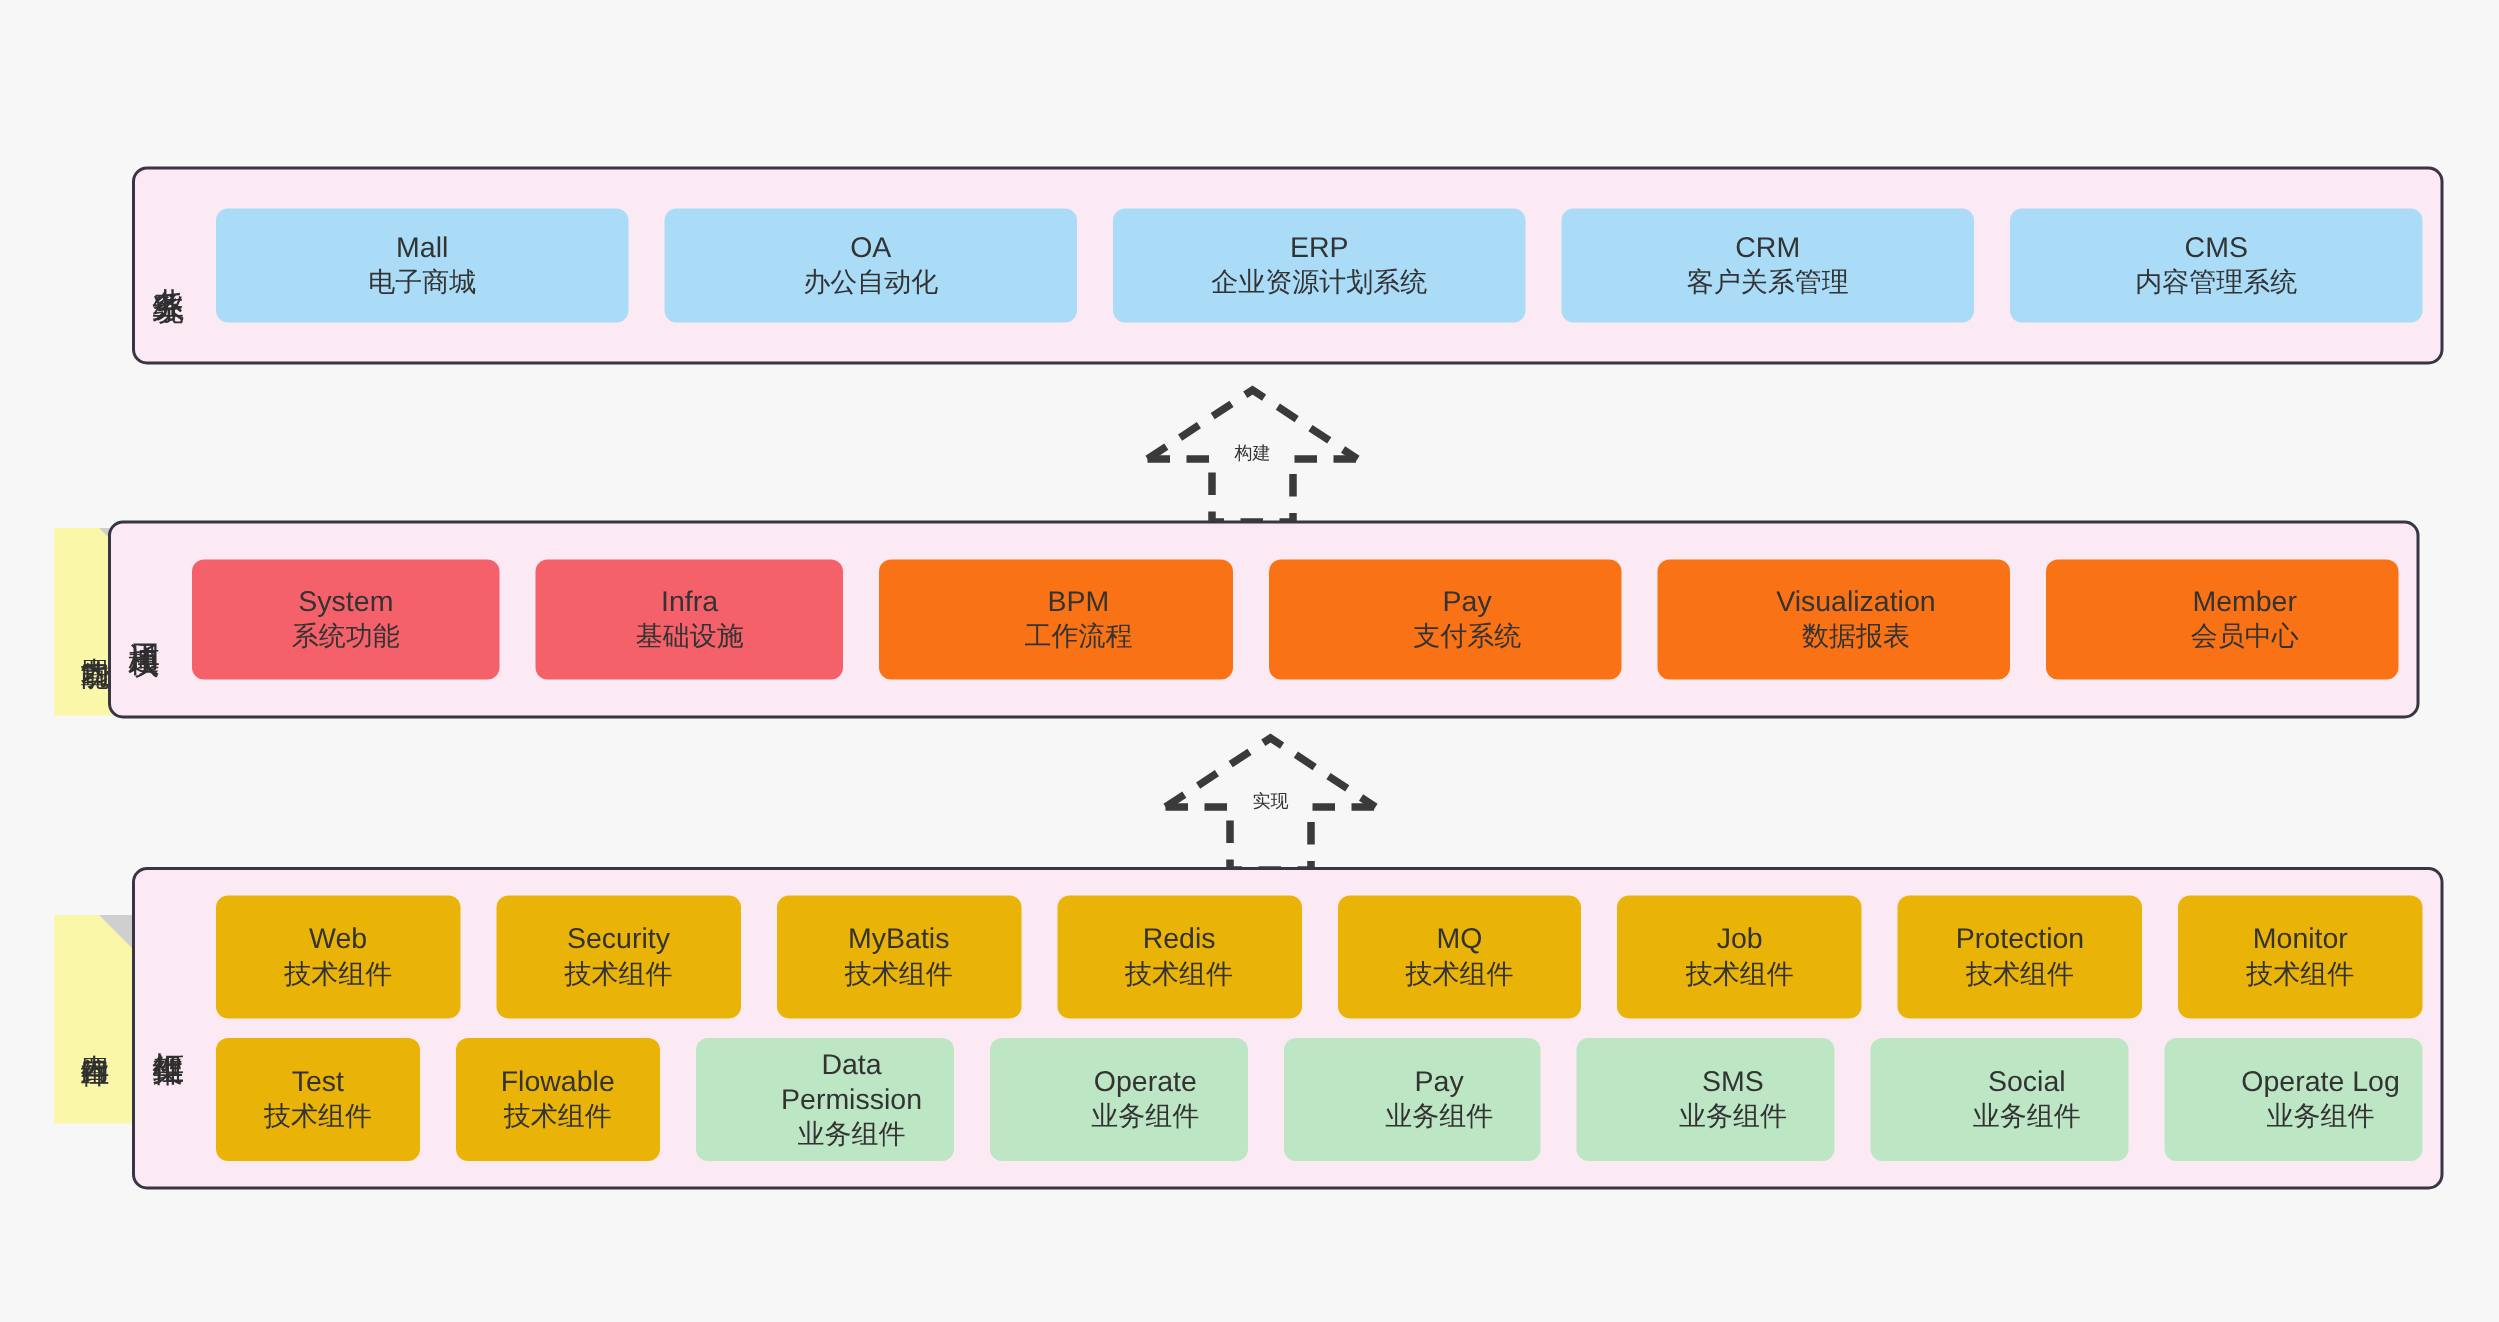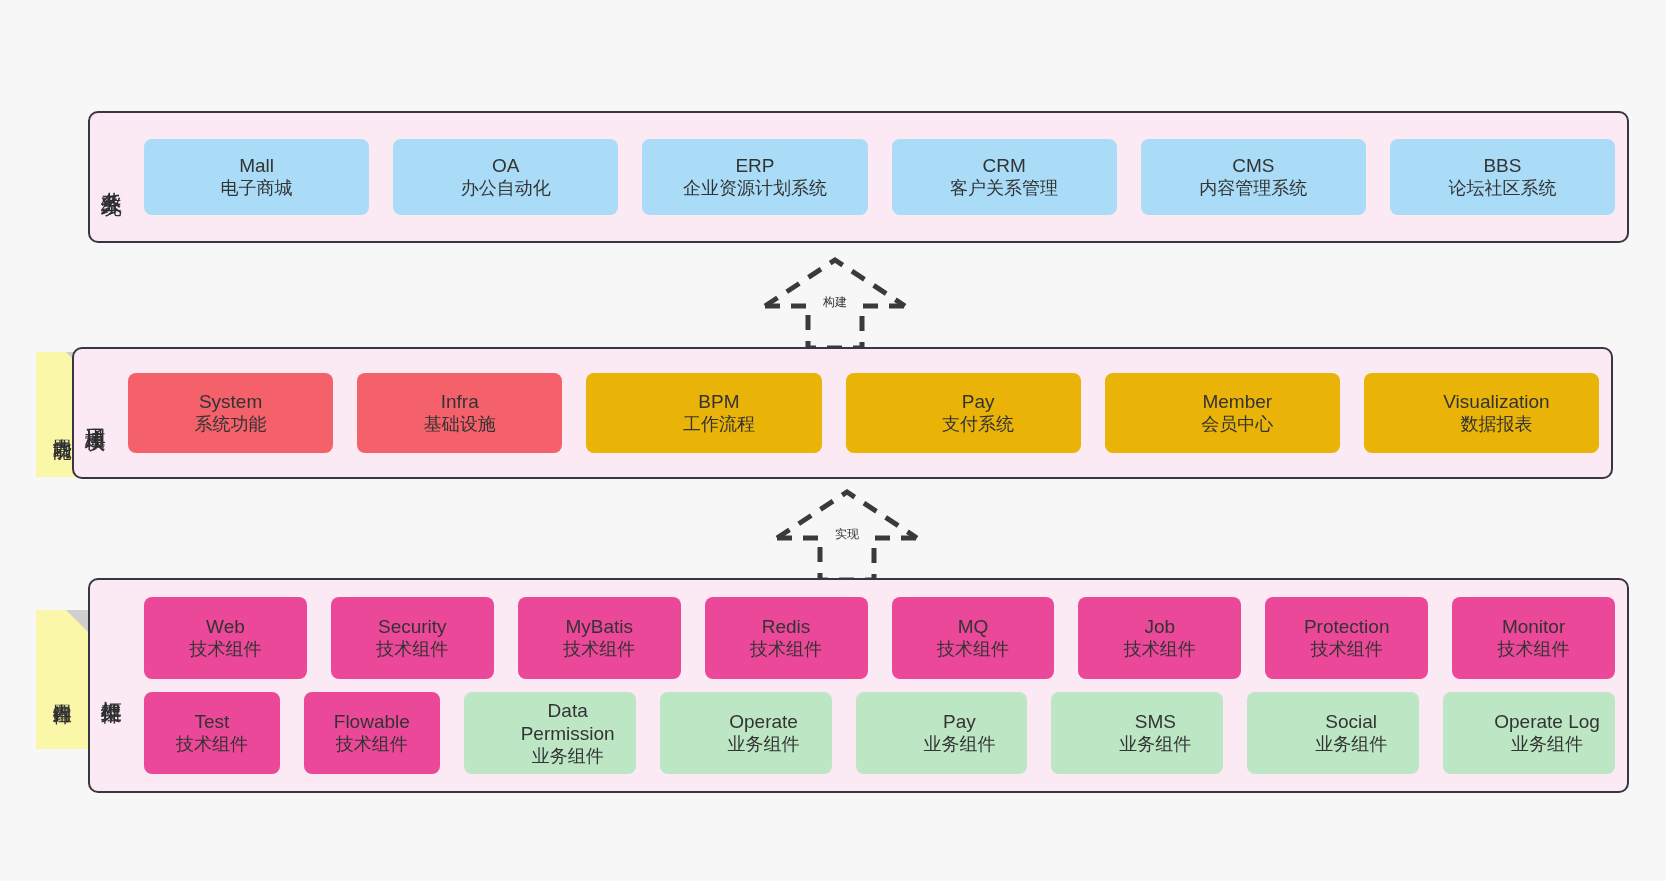--- a/index.html
+++ b/index.html
@@ -84,22 +84,22 @@
     color: #333333;
   }
   .card .cn {
     font-size: 18px;
     line-height: 1.25;
     color: #333333;
   }
 
   .card.blue        { background: #aadcf8; }
   .card.red-strong  { background: #f4616a; }
-  .card.red-light   { background: #eab308; padding-left: 36px; }
-  .card.green-strong{ background: #ec4899; }
+  .card.red-light   { background: #f97316; padding-left: 36px; }
+  .card.green-strong{ background: #eab308; }
   .card.green-light { background: #bce6c4; padding-left: 42px; }
 
   
   #layer-business {
     left: 88px;  top: 111px;  width: 1541px; height: 132px;
   }
   #layer-business .row { height: 76px; }
 
   
   #layer-modules {
@@ -182,24 +182,20 @@
           <span class="cn">企业资源计划系统</span>
         </div>
         <div class="card blue">
           <span class="en">CRM</span>
           <span class="cn">客户关系管理</span>
         </div>
         <div class="card blue">
           <span class="en">CMS</span>
           <span class="cn">内容管理系统</span>
         </div>
-        <div class="card blue">
-          <span class="en">BBS</span>
-          <span class="cn">论坛社区系统</span>
-        </div>
       </div>
     </div>
   </div>
 
   <div class="arrow" id="arrow-build">
     <svg width="150" height="96" viewBox="0 0 150 96">
       <path d="M 5 50 L 75 4 L 145 50" fill="none" stroke="#3a3a3a" stroke-width="5" stroke-dasharray="15,11" stroke-linecap="butt"></path>
       <path d="M 5 50 L 48 50 L 48 92 L 102 92 L 102 50 L 145 50" fill="none" stroke="#3a3a3a" stroke-width="5" stroke-dasharray="15,11" stroke-linecap="butt"></path>
     </svg>
     <div class="arrow-label">构建</div>
@@ -224,26 +220,26 @@
         </div>
         <div class="card red-light">
           <span class="en">BPM</span>
           <span class="cn">工作流程</span>
         </div>
         <div class="card red-light">
           <span class="en">Pay</span>
           <span class="cn">支付系统</span>
         </div>
         <div class="card red-light">
+          <span class="en">Visualization</span>
+          <span class="cn">数据报表</span>
+        </div>
+        <div class="card red-light">
           <span class="en">Member</span>
           <span class="cn">会员中心</span>
-        </div>
-        <div class="card red-light">
-          <span class="en">Visualization</span>
-          <span class="cn">数据报表</span>
         </div>
       </div>
     </div>
   </div>
 
   <div class="arrow" id="arrow-impl">
     <svg width="150" height="96" viewBox="0 0 150 96">
       <path d="M 5 50 L 75 4 L 145 50" fill="none" stroke="#3a3a3a" stroke-width="5" stroke-dasharray="15,11" stroke-linecap="butt"></path>
       <path d="M 5 50 L 48 50 L 48 92 L 102 92 L 102 50 L 145 50" fill="none" stroke="#3a3a3a" stroke-width="5" stroke-dasharray="15,11" stroke-linecap="butt"></path>
     </svg>

